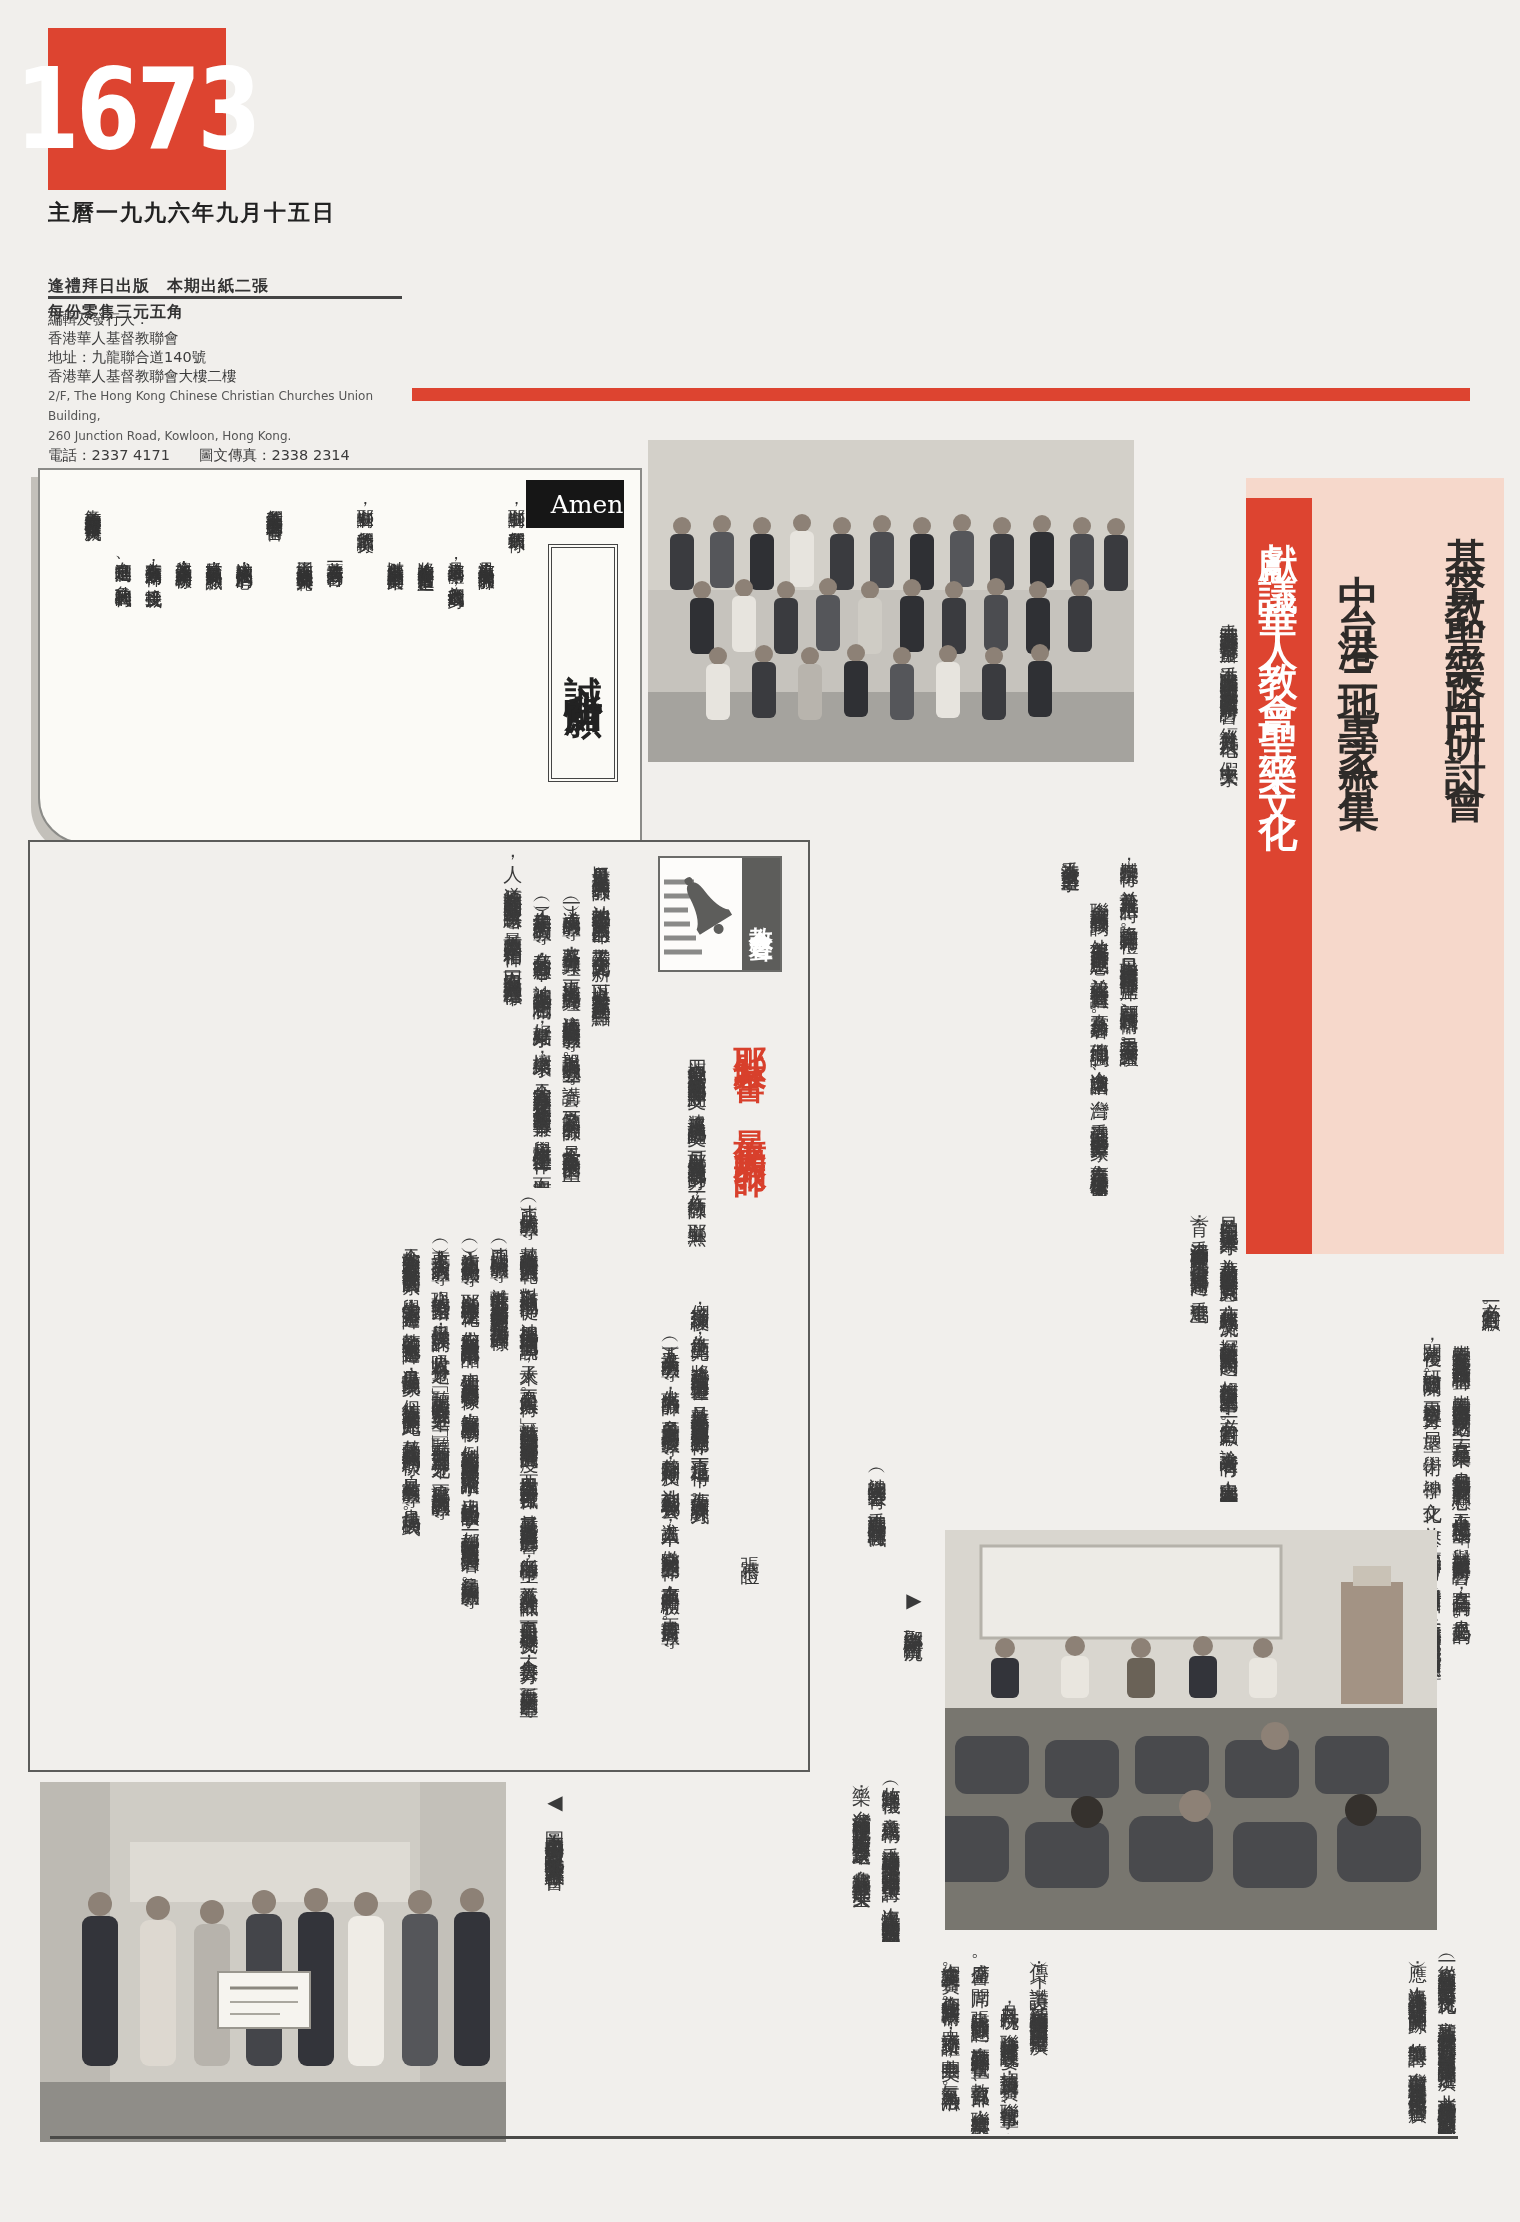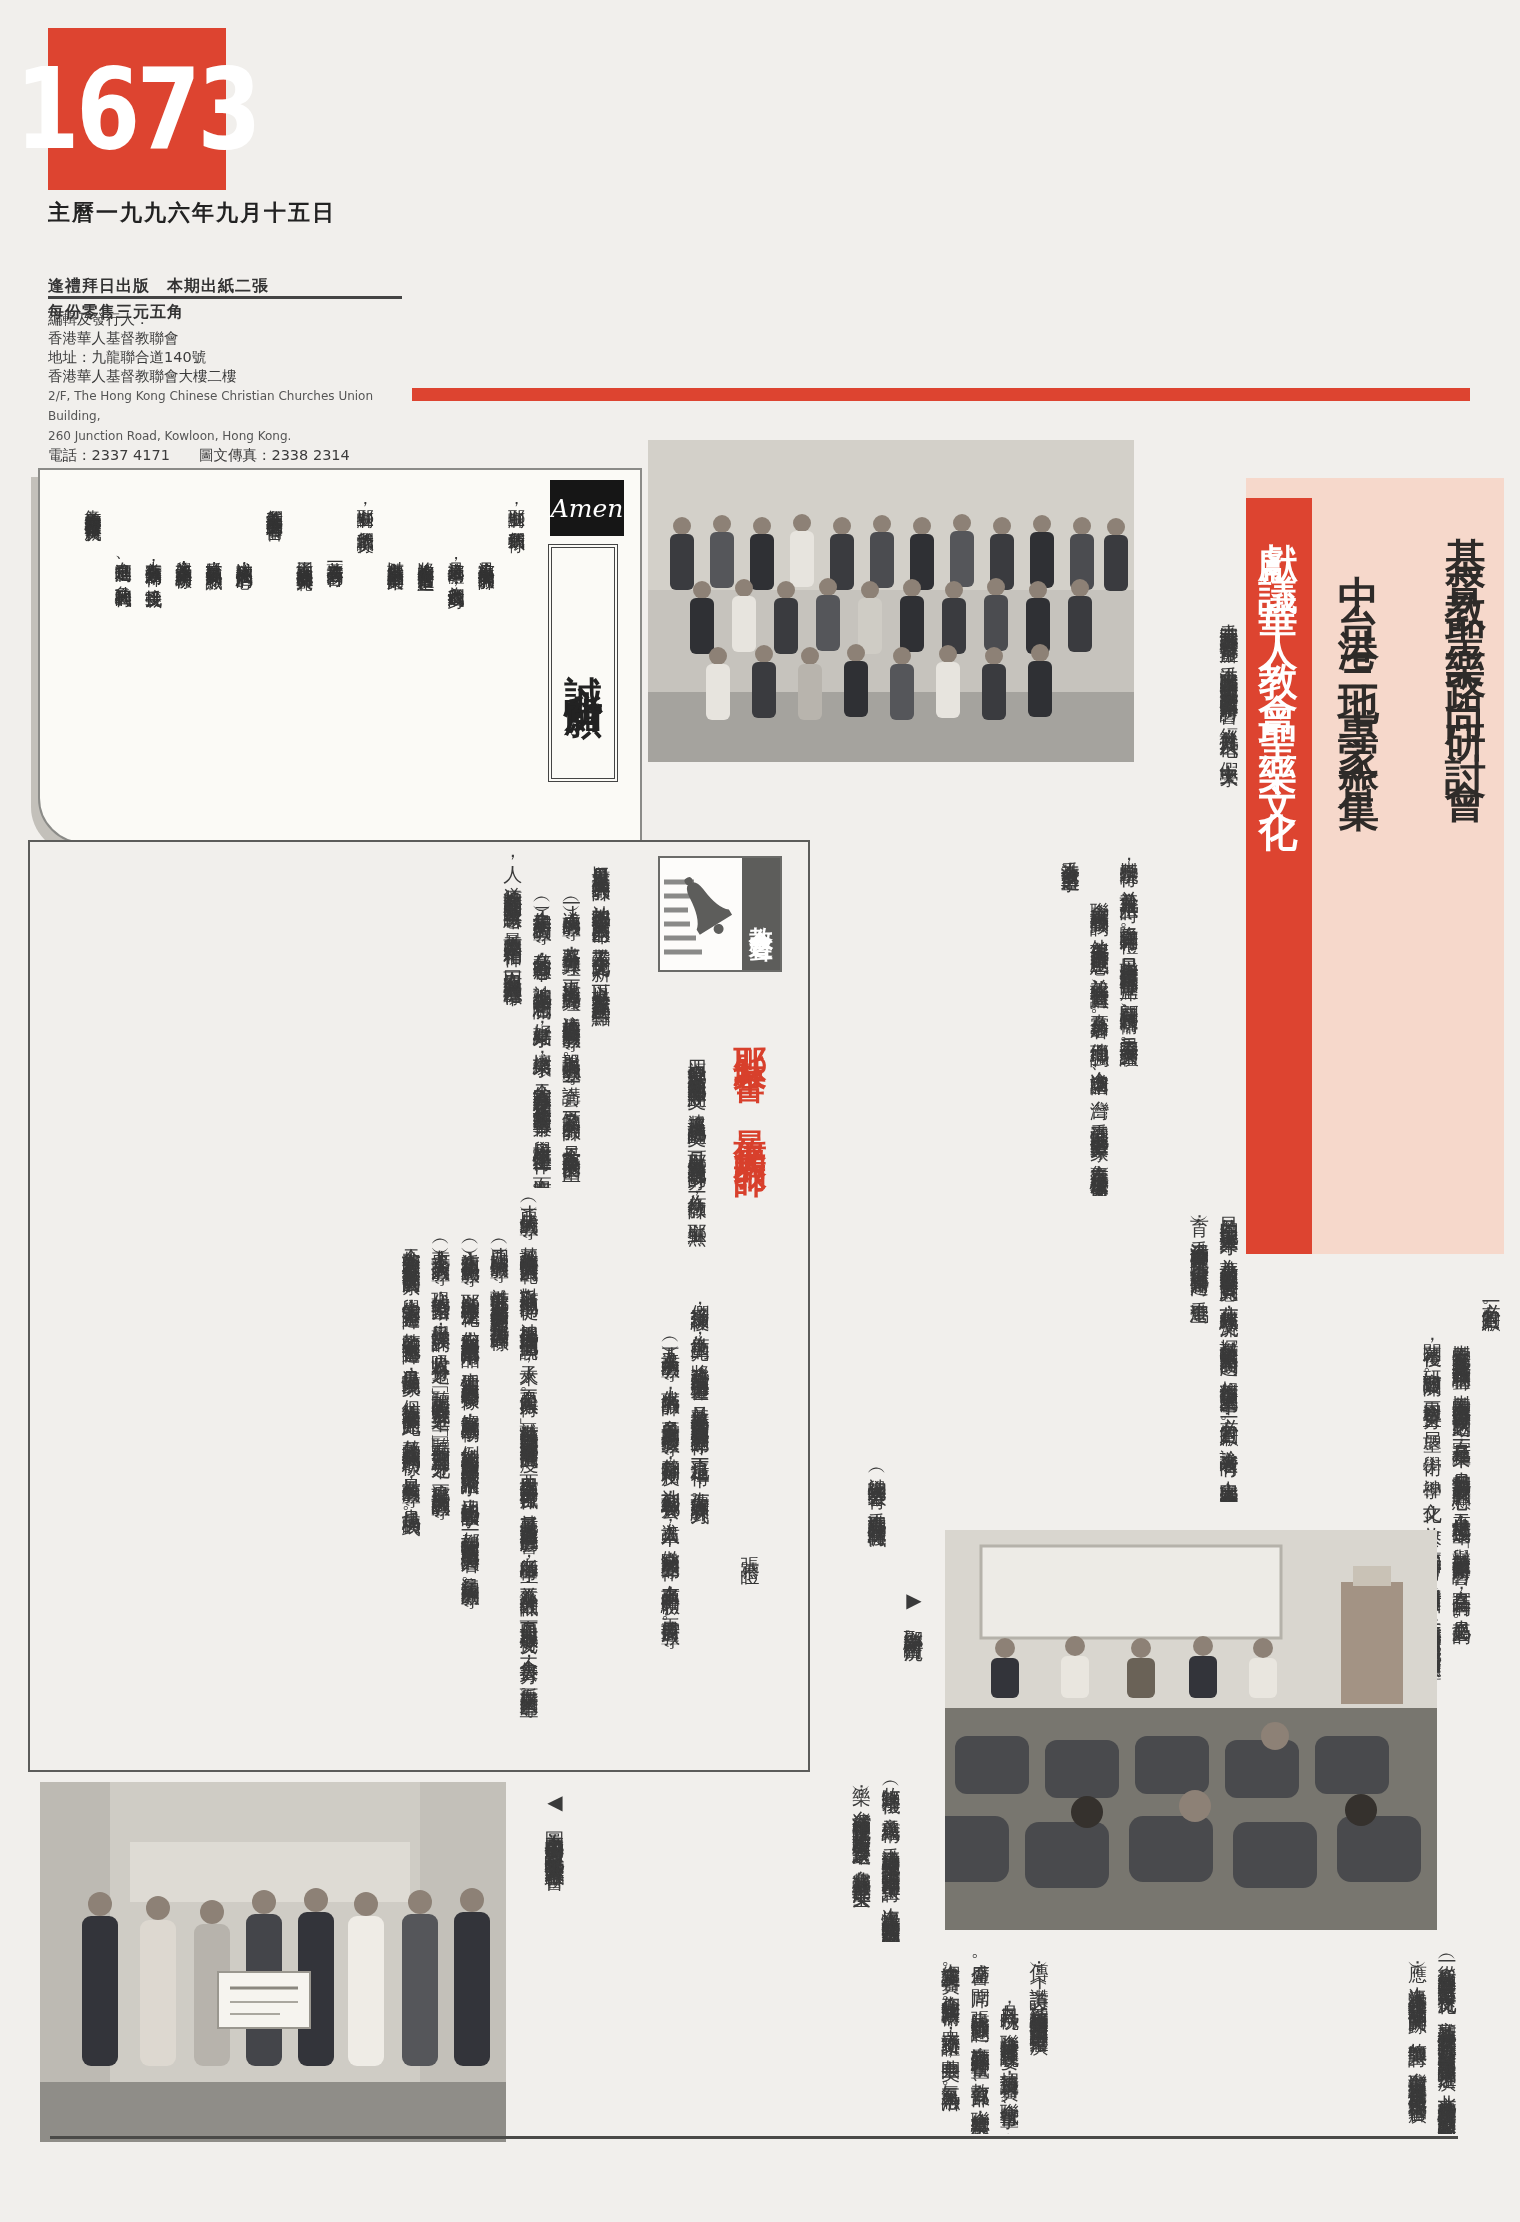--- a/index.html
+++ b/index.html
@@ -19,22 +19,22 @@
   #banner{left:412px;top:108px;width:1058px;height:228px;background:#dd4430;display:flex;align-items:center;justify-content:center;}
   #banner span{color:#fff;font-size:148px;font-weight:bold;letter-spacing:58px;text-indent:58px;font-family:"DejaVu Serif",serif;}
   #titleEn{left:412px;top:342px;width:1058px;text-align:center;font-size:29px;font-weight:bold;color:#4c4c4c;letter-spacing:42px;text-indent:42px;font-family:"Liberation Serif",serif;}
   #redBar{left:412px;top:388px;width:1058px;height:13px;background:#dd4430;}
   
   .vtext{writing-mode:vertical-rl;text-orientation:mixed;white-space:pre-line;overflow:hidden;
          font-size:19px;line-height:1.55;letter-spacing:1.5px;color:#3a3a3a;text-align:start;}
   
   #prayerBox{left:38px;top:468px;width:600px;height:372px;background:#fbfaf6;border:2px solid #8b8b88;
              border-radius:0 0 0 46px;box-shadow:-7px 9px 0 #c3c0ba;}
-  #amenBadge{position:absolute;right:16px;top:10px;width:74px;height:56px;background:#161616;color:#fff;
-             display:flex;align-items:center;justify-content:center;font-style:italic;font-size:25px;font-family:"DejaVu Serif",serif;}
+  #amenBadge{position:absolute;right:16px;top:10px;width:74px;height:48px;background:#161616;color:#fff;
+             display:flex;align-items:center;justify-content:center;font-size:25px;font-family:"DejaVu Serif",serif;padding-left:24px;}
   #prayerTitle{position:absolute;right:22px;top:74px;width:62px;height:230px;border:4px double #444;
                display:flex;align-items:center;justify-content:center;}
   #prayerTitle span{writing-mode:vertical-rl;font-size:38px;font-weight:bold;color:#222;letter-spacing:9px;}
   #prayerLines{position:absolute;right:108px;top:16px;bottom:14px;left:20px;writing-mode:vertical-rl;}
   .pline{font-size:17px;line-height:1.78;color:#333;text-indent:10px;letter-spacing:1px;}
   .pline.ind{text-indent:62px;}
   
   #pinkBlock{left:1246px;top:478px;width:258px;height:776px;background:#f6d8cb;}
   .hcol{position:absolute;writing-mode:vertical-rl;font-family:"Liberation Sans","DejaVu Sans",sans-serif;
         font-weight:bold;color:#2e2b29;font-size:41px;letter-spacing:27px;}

